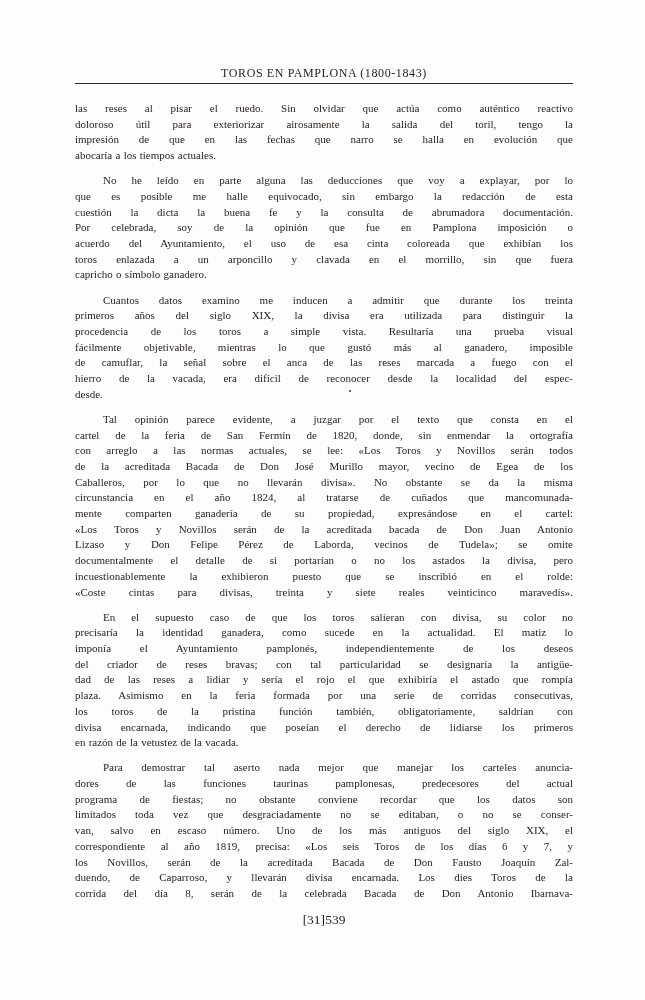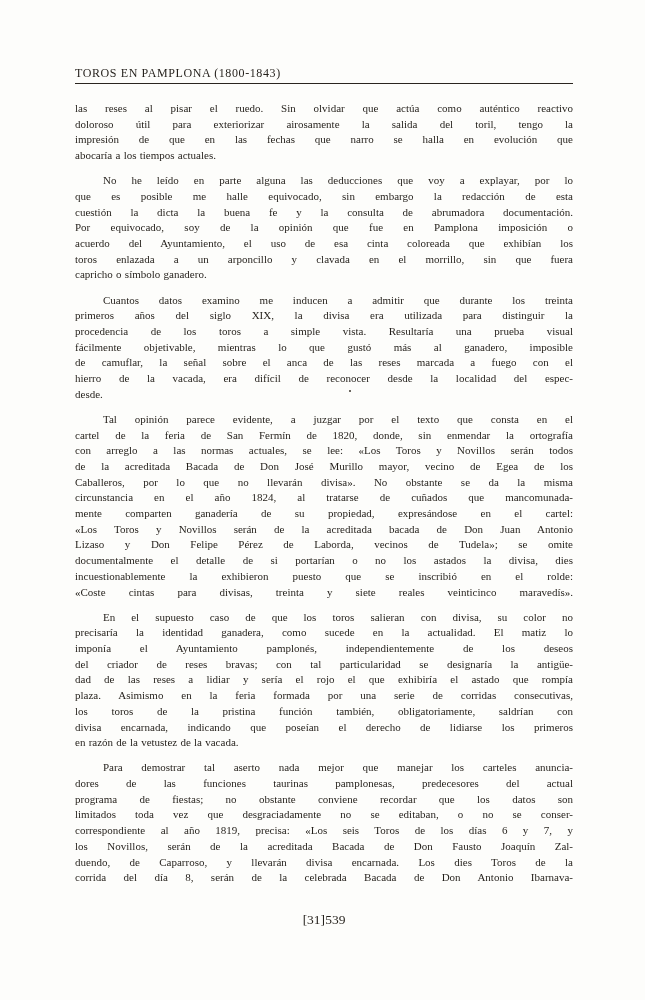--- a/index.html
+++ b/index.html
@@ -17,20 +17,21 @@
     font-family: "Liberation Serif", "DejaVu Serif", serif;
     overflow: hidden;
   }
   .content {
     position: absolute;
     left: 75px;
     top: 67px;
     width: 498px;
   }
   .header-title {
+    text-align: center;
     font-size: 12px;
     line-height: 13px;
     letter-spacing: 0.6px;
     white-space: nowrap;
   }
   .header-rule {
     margin-top: 3px;
     border: 0;
     border-top: 1.6px solid #2a251f;
     height: 0;
@@ -85,21 +86,21 @@
         <div class="paragraph">
           <div class="line">las reses al pisar el ruedo. Sin olvidar que actúa como auténtico reactivo</div>
           <div class="line">doloroso útil para exteriorizar airosamente la salida del toril, tengo la</div>
           <div class="line">impresión de que en las fechas que narro se halla en evolución que</div>
           <div class="line last">abocaría a los tiempos actuales.</div>
         </div>
         <div class="paragraph">
           <div class="line indent">No he leído en parte alguna las deducciones que voy a explayar, por lo</div>
           <div class="line">que es posible me halle equivocado, sin embargo la redacción de esta</div>
           <div class="line">cuestión la dicta la buena fe y la consulta de abrumadora documentación.</div>
-          <div class="line">Por equivocado, soy de la opinión que fue en Pamplona imposición o</div>
+          <div class="line">Por celebrada, soy de la opinión que fue en Pamplona imposición o</div>
           <div class="line">acuerdo del Ayuntamiento, el uso de esa cinta coloreada que exhibían los</div>
           <div class="line">toros enlazada a un arponcillo y clavada en el morrillo, sin que fuera</div>
           <div class="line last">capricho o símbolo ganadero.</div>
         </div>
         <div class="paragraph">
           <div class="line indent">Cuantos datos examino me inducen a admitir que durante los treinta</div>
           <div class="line">primeros años del siglo XIX, la divisa era utilizada para distinguir la</div>
           <div class="line">procedencia de los toros a simple vista. Resultaría una prueba visual</div>
           <div class="line">fácilmente objetivable, mientras lo que gustó más al ganadero, imposible</div>
           <div class="line">de camuflar, la señal sobre el anca de las reses marcada a fuego con el</div>
@@ -109,40 +110,41 @@
         <div class="paragraph">
           <div class="line indent">Tal opinión parece evidente, a juzgar por el texto que consta en el</div>
           <div class="line">cartel de la feria de San Fermín de 1820, donde, sin enmendar la ortografía</div>
           <div class="line">con arreglo a las normas actuales, se lee: «Los Toros y Novillos serán todos</div>
           <div class="line">de la acreditada Bacada de Don José Murillo mayor, vecino de Egea de los</div>
           <div class="line">Caballeros, por lo que no llevarán divisa». No obstante se da la misma</div>
           <div class="line">circunstancia en el año 1824, al tratarse de cuñados que mancomunada-</div>
           <div class="line">mente comparten ganadería de su propiedad, expresándose en el cartel:</div>
           <div class="line">«Los Toros y Novillos serán de la acreditada bacada de Don Juan Antonio</div>
           <div class="line">Lizaso y Don Felipe Pérez de Laborda, vecinos de Tudela»; se omite</div>
-          <div class="line">documentalmente el detalle de si portarían o no los astados la divisa, dies</div>
+          <div class="line">documentalmente el detalle de si portarían o no los astados la divisa, pero</div>
           <div class="line">incuestionablemente la exhibieron puesto que se inscribió en el rolde:</div>
           <div class="line">«Coste cintas para divisas, treinta y siete reales veinticinco maravedís».</div>
         </div>
         <div class="paragraph">
           <div class="line indent">En el supuesto caso de que los toros salieran con divisa, su color no</div>
           <div class="line">precisaría la identidad ganadera, como sucede en la actualidad. El matiz lo</div>
           <div class="line">imponía el Ayuntamiento pamplonés, independientemente de los deseos</div>
           <div class="line">del criador de reses bravas; con tal particularidad se designaría la antigüe-</div>
           <div class="line">dad de las reses a lidiar y sería el rojo el que exhibiría el astado que rompía</div>
           <div class="line">plaza. Asimismo en la feria formada por una serie de corridas consecutivas,</div>
           <div class="line">los toros de la pristina función también, obligatoriamente, saldrían con</div>
           <div class="line">divisa encarnada, indicando que poseían el derecho de lidiarse los primeros</div>
           <div class="line last">en razón de la vetustez de la vacada.</div>
         </div>
         <div class="paragraph">
           <div class="line indent">Para demostrar tal aserto nada mejor que manejar los carteles anuncia-</div>
           <div class="line">dores de las funciones taurinas pamplonesas, predecesores del actual</div>
           <div class="line">programa de fiestas; no obstante conviene recordar que los datos son</div>
           <div class="line">limitados toda vez que desgraciadamente no se editaban, o no se conser-</div>
+          <div class="line">van, salvo en escaso número. Uno de los más antiguos del siglo XIX, el</div>
           <div class="line">correspondiente al año 1819, precisa: «Los seis Toros de los días 6 y 7, y</div>
           <div class="line">los Novillos, serán de la acreditada Bacada de Don Fausto Joaquín Zal-</div>
           <div class="line">duendo, de Caparroso, y llevarán divisa encarnada. Los dies Toros de la</div>
           <div class="line">corrida del día 8, serán de la celebrada Bacada de Don Antonio Ibarnava-</div>
         </div>
       </div>
   </div>
 
   <div class="speck"></div>
 

